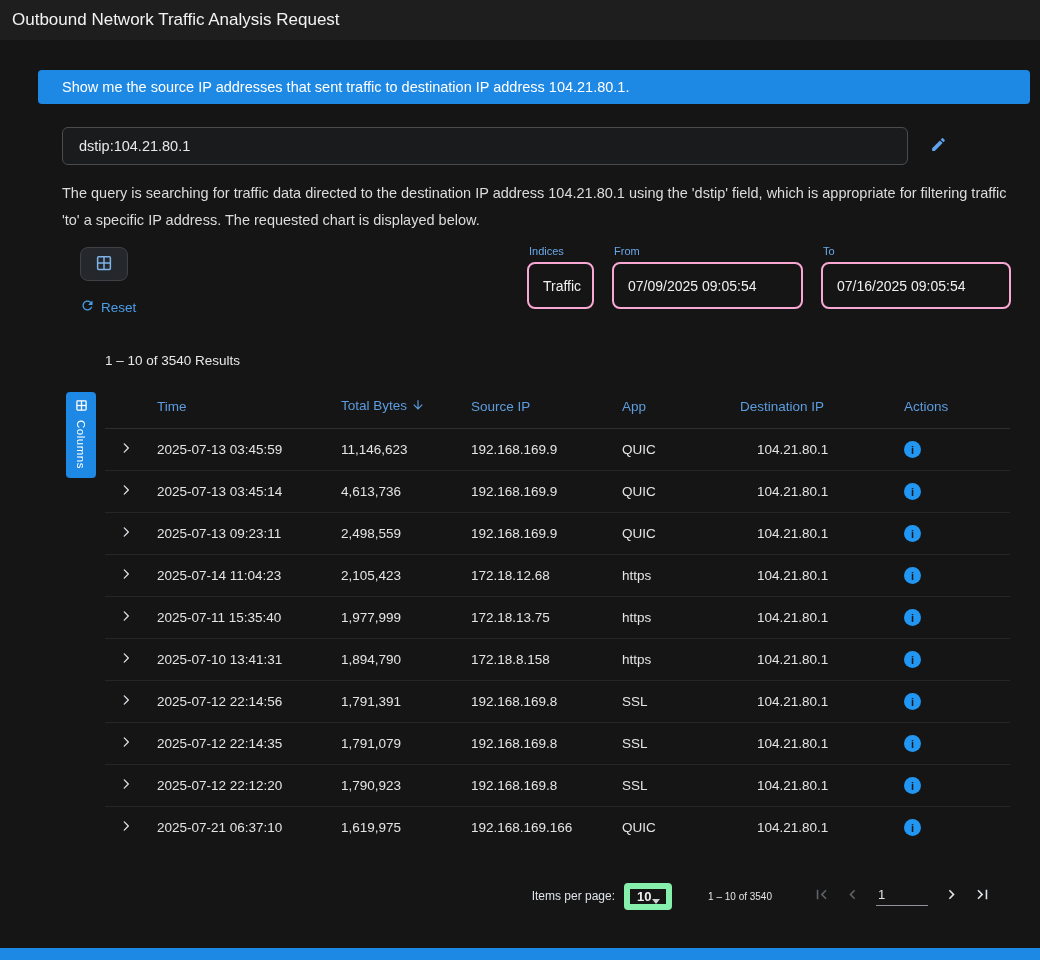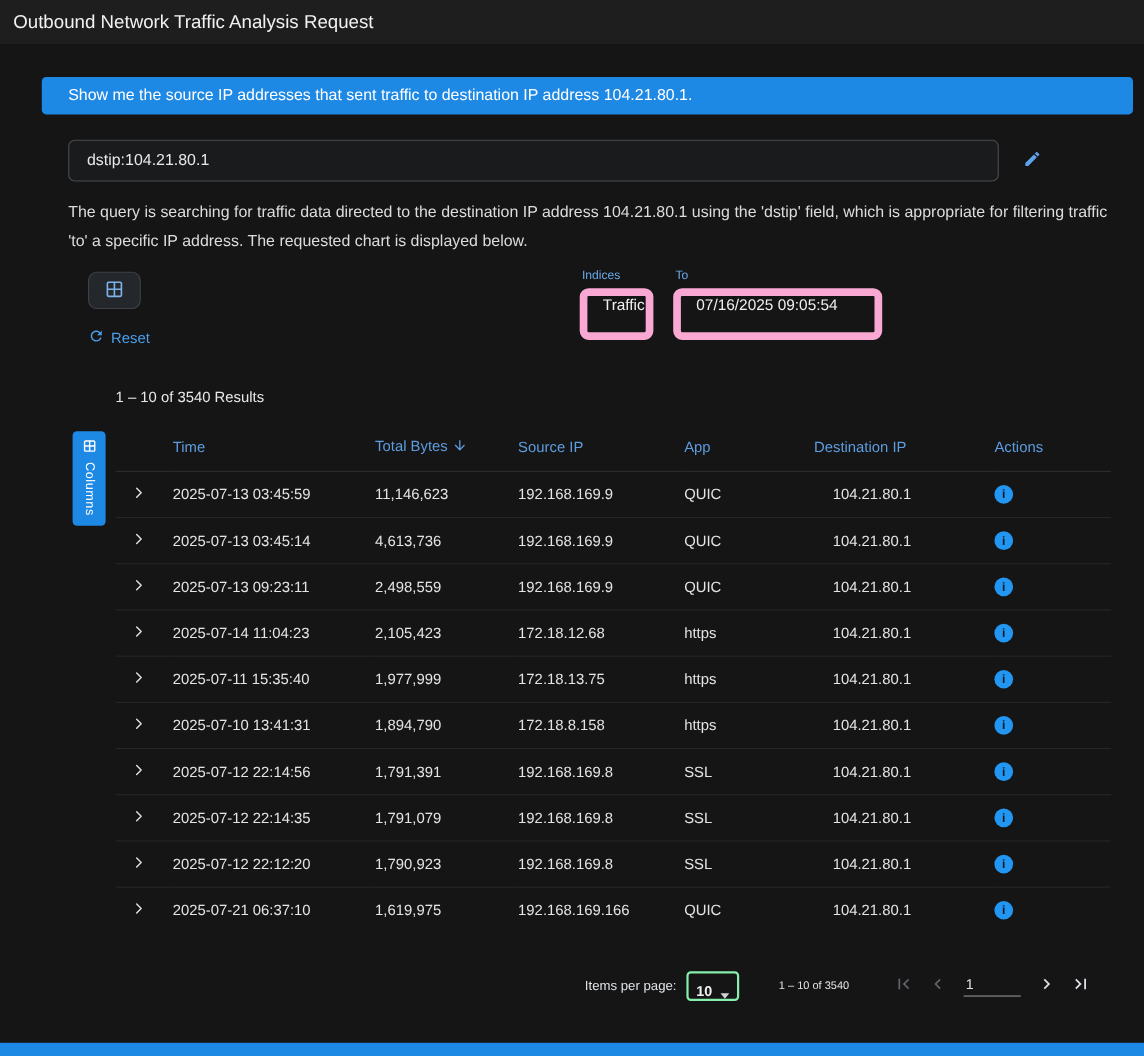--- a/index.html
+++ b/index.html
@@ -117,24 +117,25 @@
     display: flex;
     gap: 18px;
   }
   .filter-label {
     font-size: 11px;
     color: #6aa9e9;
     margin: 0 0 5px 2px;
   }
   .filter-box {
     height: 47px;
-    border: 7px solid #f9a8d4;
+    border: 2px solid #f9a8d4;
     border-radius: 8px;
     background: transparent;
     display: flex;
+    align-items: center;
     padding-left: 14px;
     font-size: 14px;
     color: #f0f0f0;
     cursor: pointer;
   }
   .box-indices { width: 67px; }
   .box-from { width: 191px; }
   .box-to { width: 190px; }
 
   
@@ -240,21 +241,21 @@
     display: flex;
     align-items: center;
     justify-content: flex-end;
     padding-right: 12px;
     height: 30px;
   }
   .ipp-label { font-size: 12px; color: #dfe3e8; margin-right: 9px; }
   .ipp-select {
     width: 48px;
     height: 27px;
-    border: 2px solid #86efac;
+    border: 6px solid #86efac;
     border-radius: 4px;
     display: flex;
     align-items: flex-end;
     justify-content: space-between;
     padding: 0 7px;
     cursor: pointer;
     margin-right: 36px;
   }
   .ipp-value { font-size: 13px; font-weight: 700; color: #f0f0f0; }
   .caret-down {
@@ -354,20 +355,26 @@
           <path d="M17.65 6.35C16.2 4.9 14.21 4 12 4c-4.42 0-7.99 3.58-7.99 8s3.57 8 7.99 8c3.73 0 6.84-2.55 7.73-6h-2.08c-.82 2.33-3.04 4-5.65 4-3.31 0-6-2.69-6-6s2.69-6 6-6c1.66 0 3.14.69 4.22 1.78L13 11h7V4l-2.35 2.35z"></path>
         </svg>
     </span>
     <span>Reset</span>
   </button>
   <div class="filters">
     <div class="filter">
       <div class="filter-label">Indices</div>
       <div class="filter-box box-indices">
         <span>Traffic</span>
+      </div>
+    </div>
+    <div class="filter">
+      <div class="filter-label">From</div>
+      <div class="filter-box box-from">
+        <span>07/09/2025 09:05:54</span>
       </div>
     </div>
     <div class="filter">
       <div class="filter-label">To</div>
       <div class="filter-box box-to">
         <span>07/16/2025 09:05:54</span>
       </div>
     </div>
   </div>
 </div>

